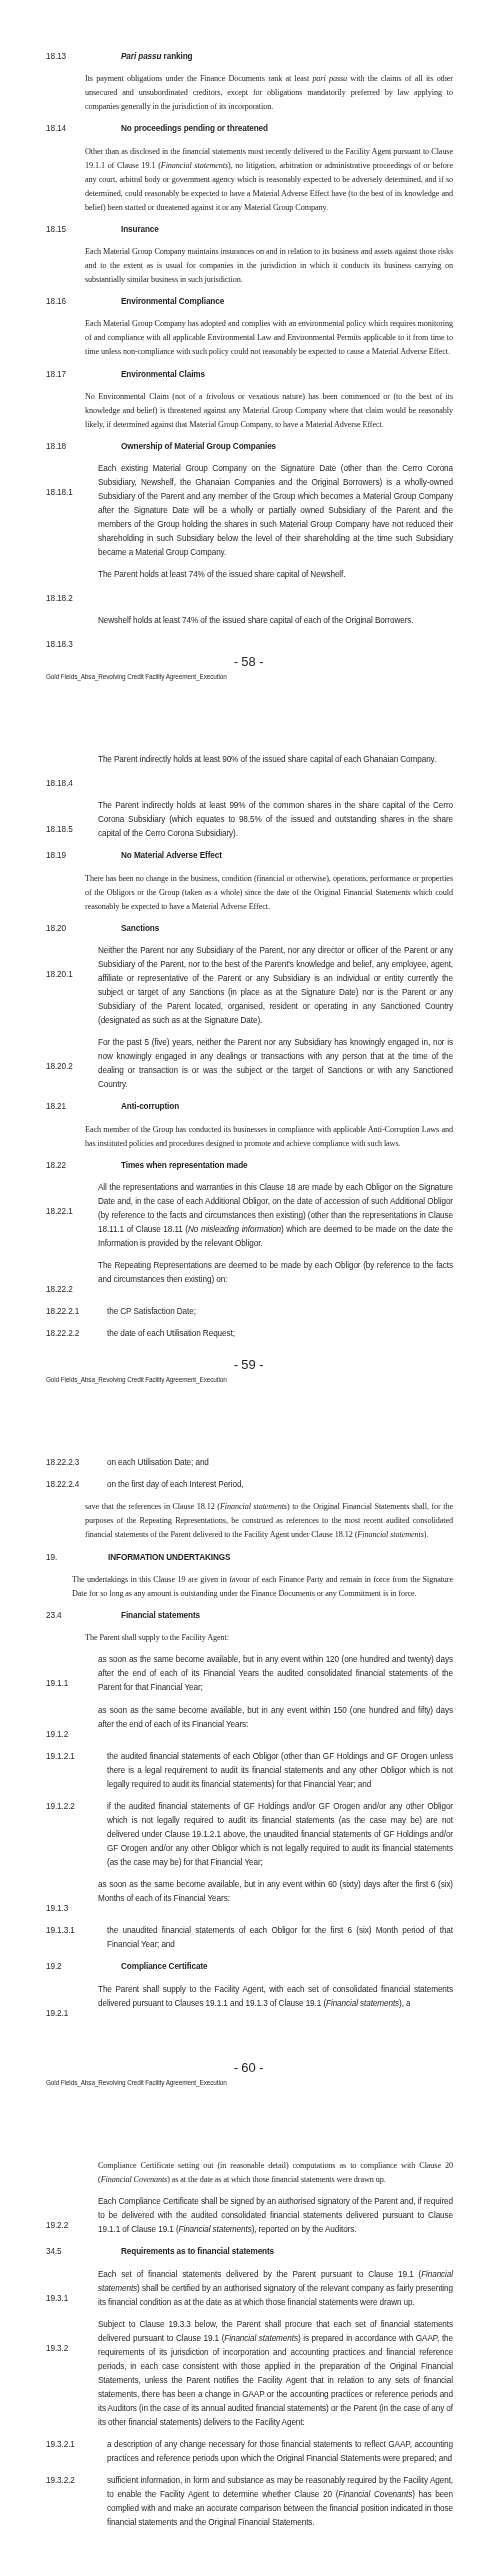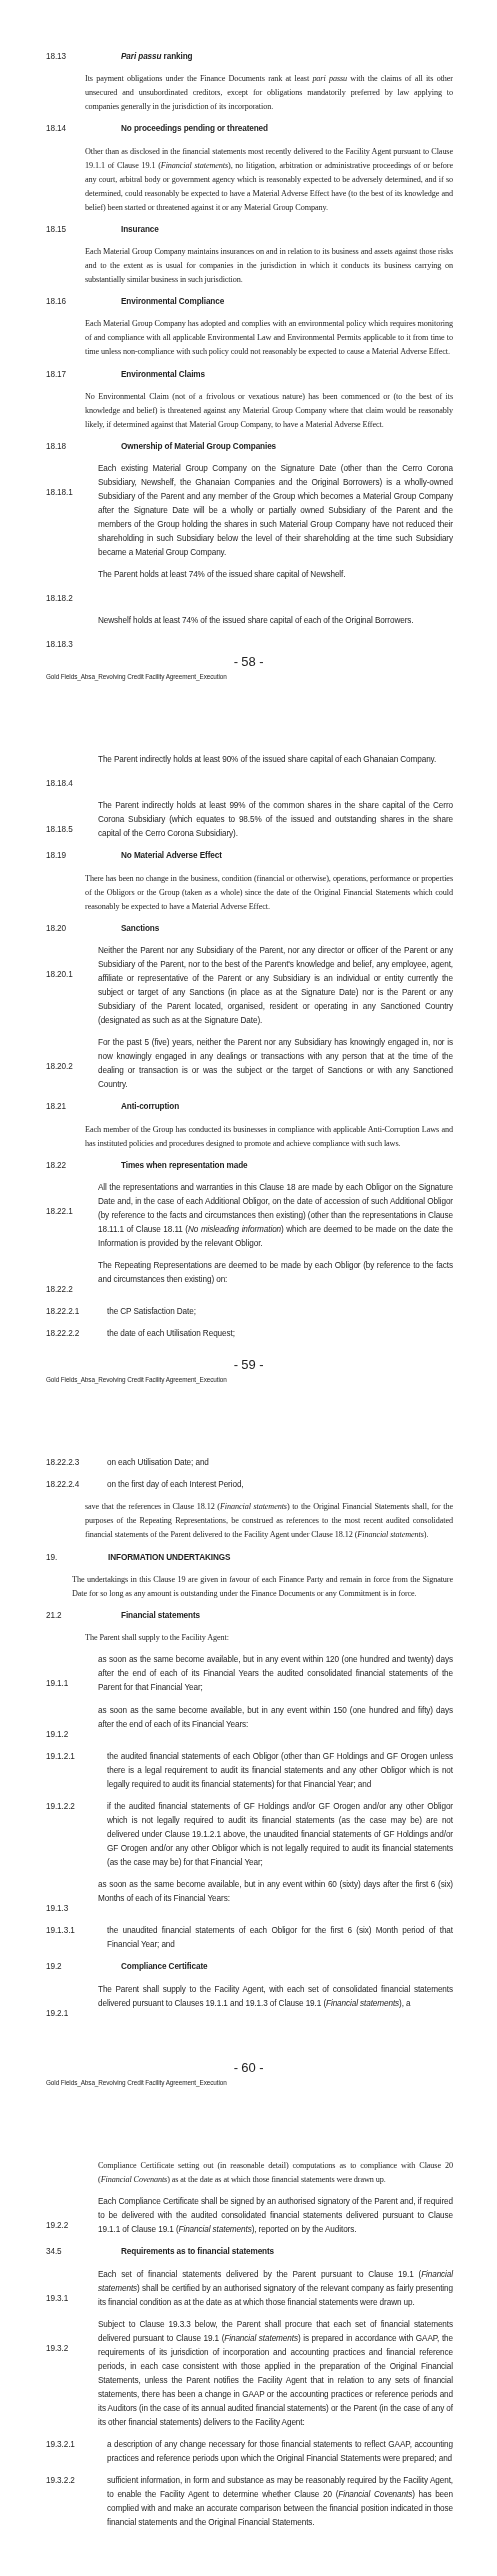--- a/index.html
+++ b/index.html
@@ -170,21 +170,21 @@
         <span class="num num-c3">18.22.2.4</span>
         <div class="txt">on the first day of each Interest Period,</div>
       </div>
       <div class="block para ind1"><span>save that the references in Clause 18.12 (</span><span class="it">Financial statements</span><span>) to the Original Financial Statements shall, for the purposes of the Repeating Representations, be construed as references to the most recent audited consolidated financial statements of the Parent delivered to the Facility Agent under Clause 18.12 (</span><span class="it">Financial statements</span><span>).</span></div>
       <div class="block row heading">
         <span class="num num-h1">19.</span>
         <span class="txt-title">INFORMATION UNDERTAKINGS</span>
       </div>
       <div class="block para ind0">The undertakings in this Clause 19 are given in favour of each Finance Party and remain in force from the Signature Date for so long as any amount is outstanding under the Finance Documents or any Commitment is in force.</div>
       <div class="block row heading">
-        <span class="num num-h2">21.2</span>
+        <span class="num num-h2">23.4</span>
         <span class="txt-title">Financial statements</span>
       </div>
       <div class="block para ind1">The Parent shall supply to the Facility Agent:</div>
       <div class="block row">
         <span class="num num-c2">19.1.1</span>
         <div class="txt">as soon as the same become available, but in any event within 120 (one hundred and twenty) days after the end of each of its Financial Years the audited consolidated financial statements of the Parent for that Financial Year;</div>
       </div>
       <div class="block row">
         <span class="num num-c2">19.1.2</span>
         <div class="txt">as soon as the same become available, but in any event within 150 (one hundred and fifty) days after the end of each of its Financial Years:</div>

